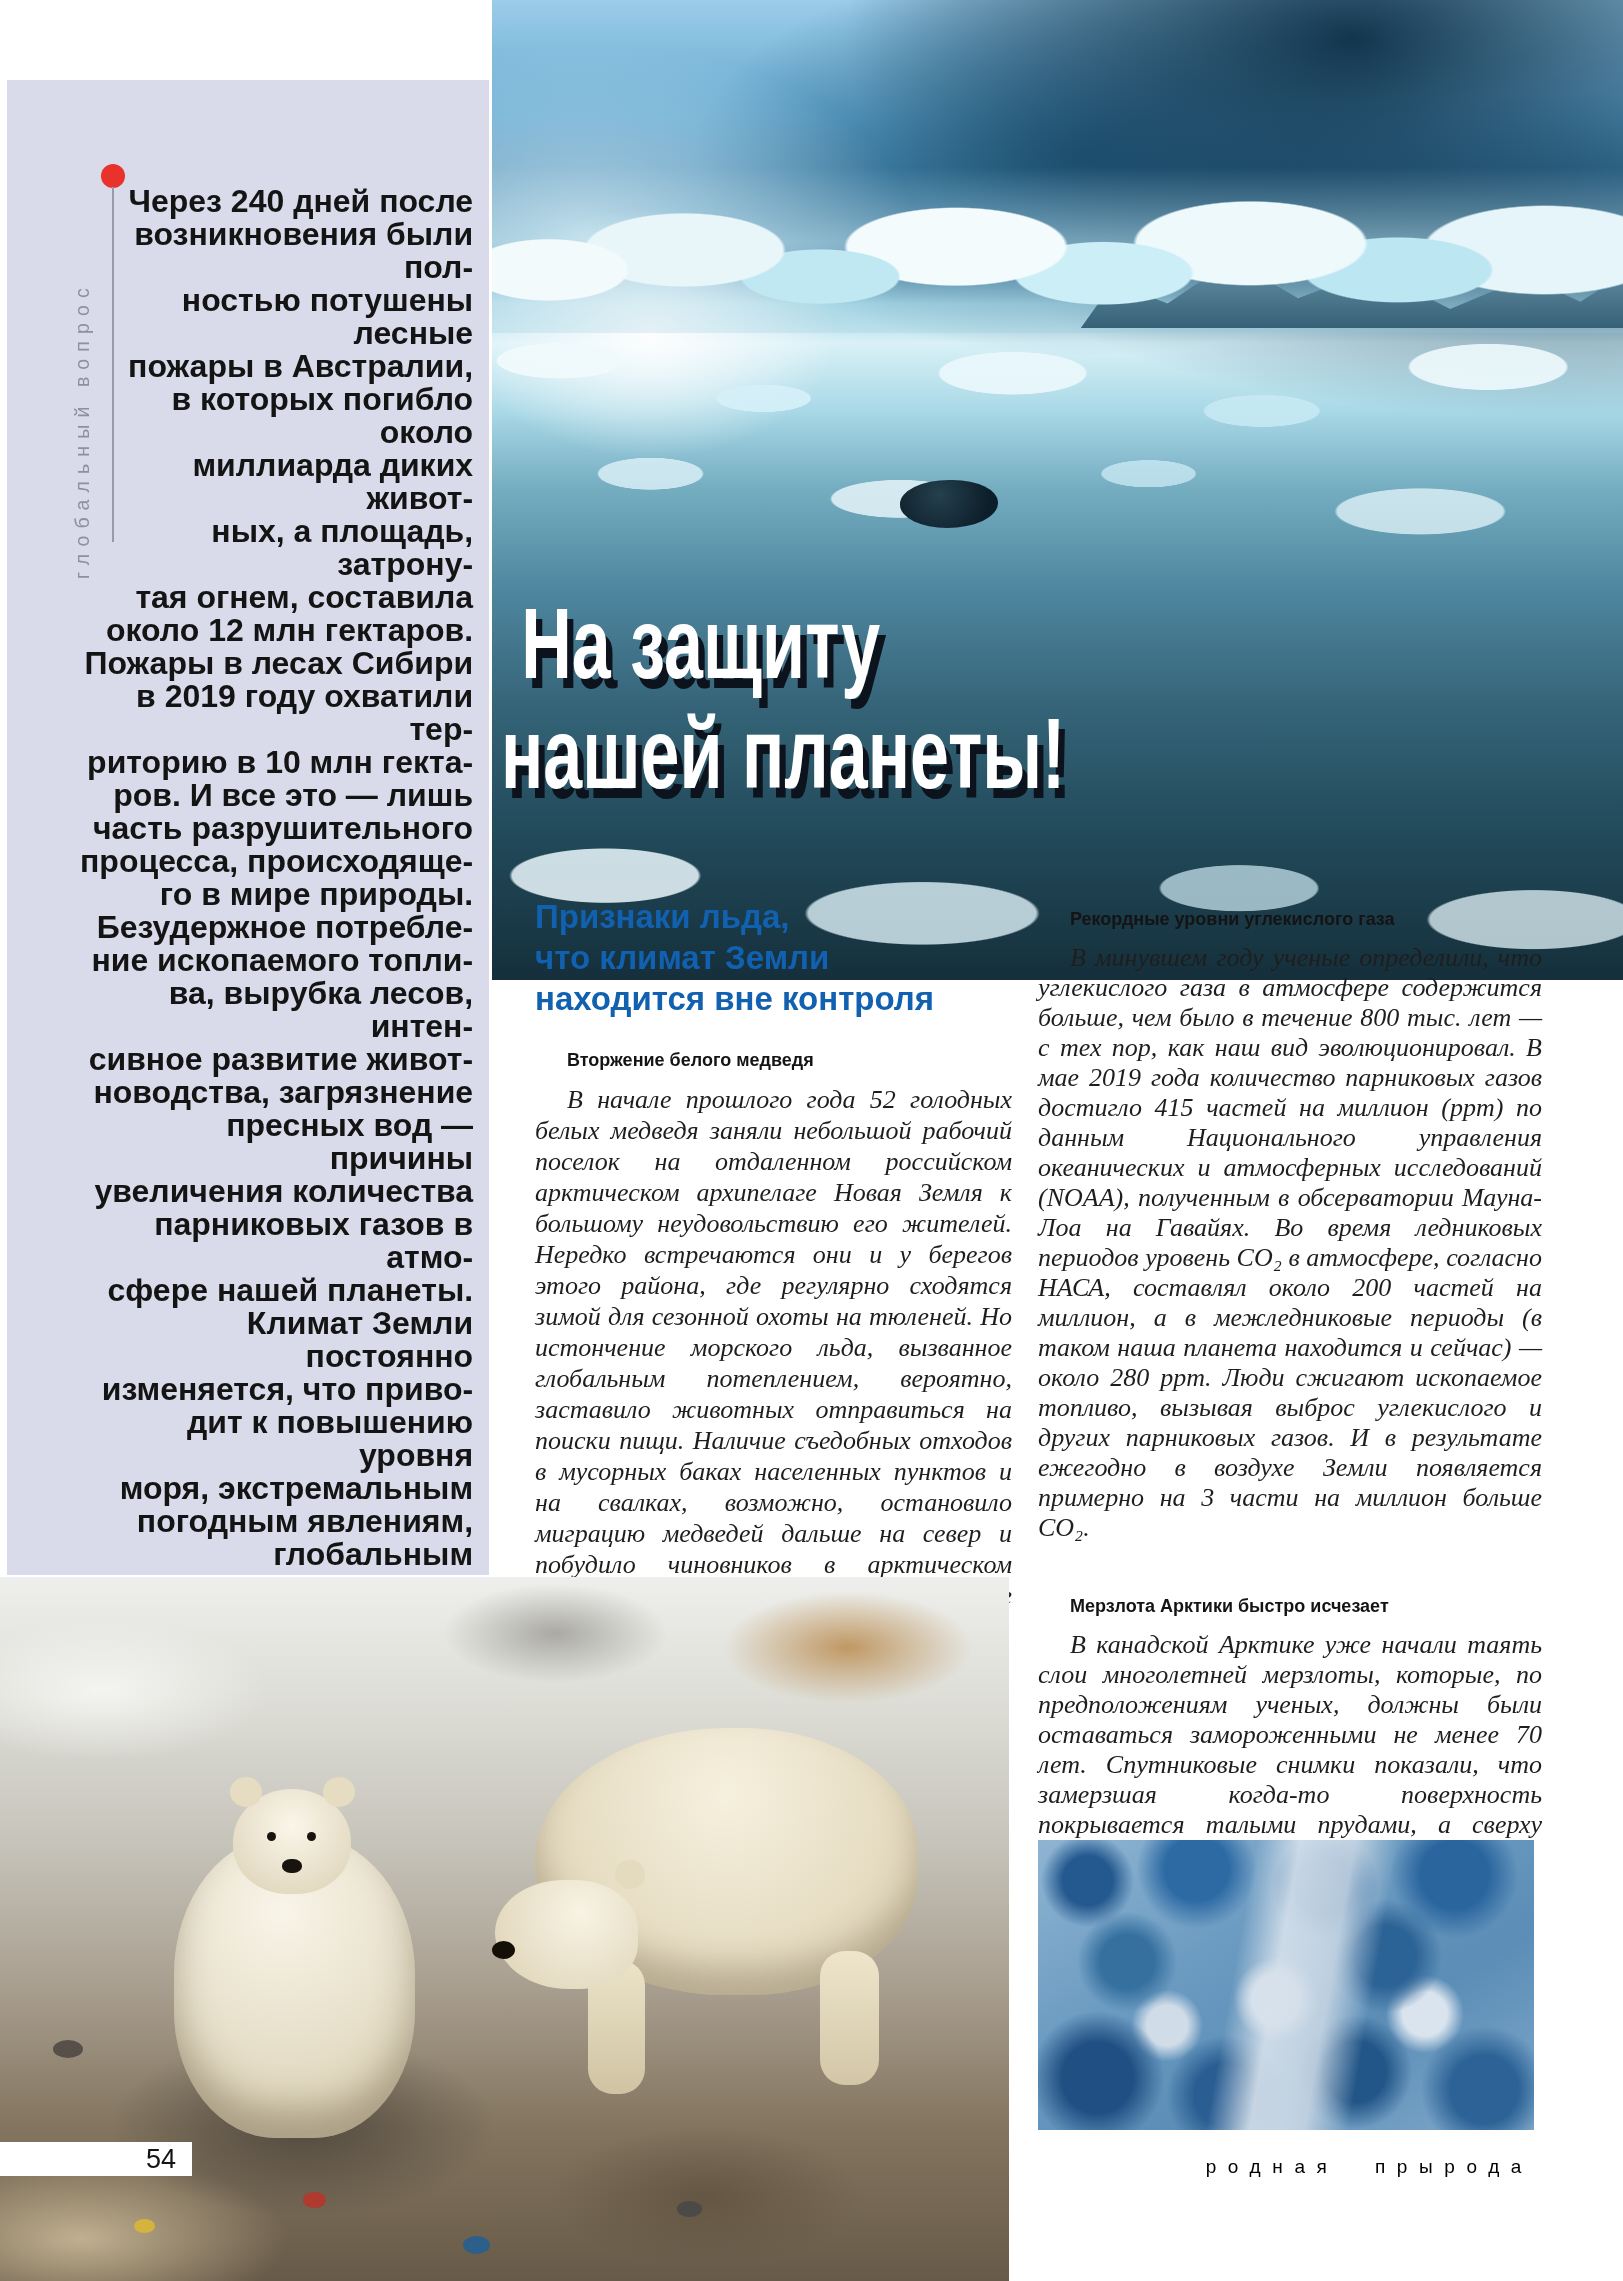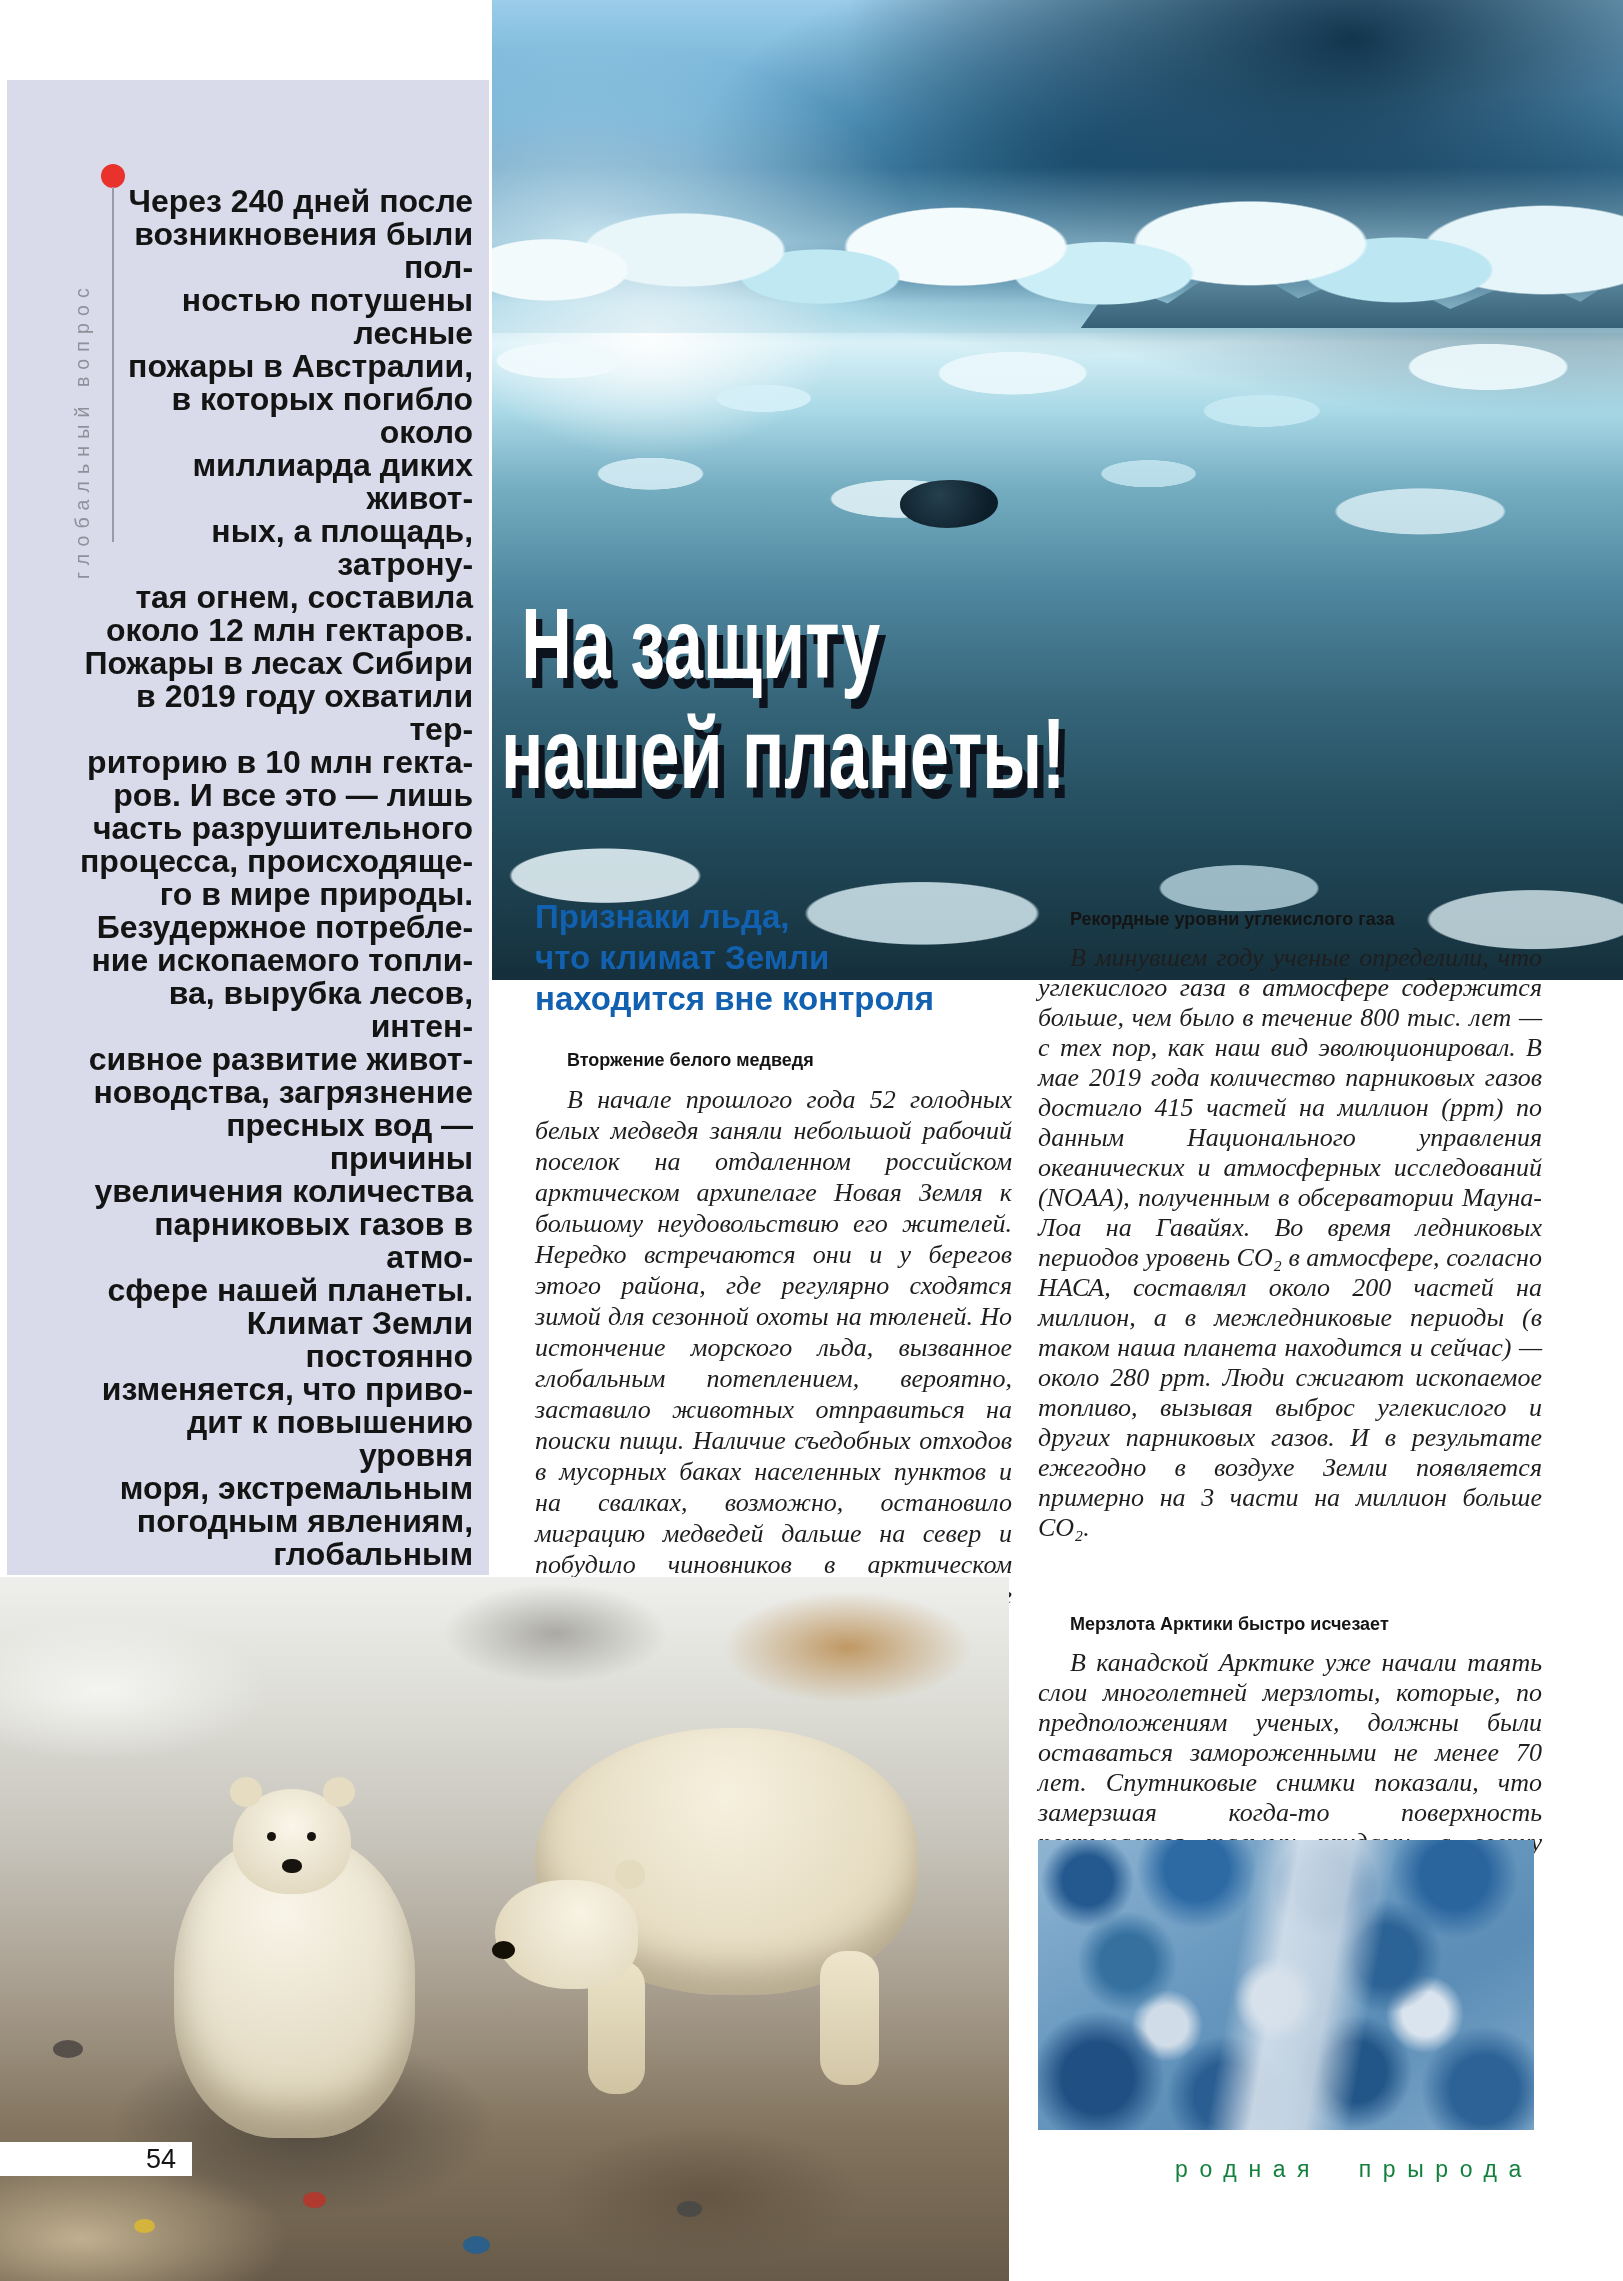--- a/index.html
+++ b/index.html
@@ -66,21 +66,21 @@
       text-shadow:9px 9.8px 0 #0c131d;}
   .hero-title .l1{margin-left:29px;}
 
   
   .col{position:absolute;color:#1e1e1e;}
   .col1{left:535px;top:896px;width:477px;}
   .col2{left:1038px;top:902px;width:504px;}
   h2.blue{margin:0;font-size:33px;line-height:41px;font-weight:700;color:#1161b0;white-space:pre-line;}
   h3.sub{margin:0;font-size:18px;line-height:34px;font-weight:700;color:#141414;text-indent:32px;}
   .col1 h3.sub{margin-top:24px;}
-  .col2 h3.sub2{margin-top:64px;}
+  .col2 h3.sub2{margin-top:46px;}
   p.body{margin:7.1px 0 0 0;font-family:"Liberation Serif",serif;font-size:26px;line-height:31px;
          text-align:justify;text-indent:32px;hyphens:auto;font-style:italic;}
   .col2 p.body{line-height:30px;}
 
   
   .bears{position:absolute;left:0;top:1577px;width:1009px;height:704px;overflow:hidden;
     background:
       radial-gradient(ellipse 178px 80px at 84% 10%, rgba(185,139,78,.85), rgba(185,139,78,0) 70%),
       radial-gradient(ellipse 232px 98px at 10% 16%, rgba(246,247,244,.9), rgba(246,247,244,0) 72%),
       radial-gradient(ellipse 160px 71px at 55% 8%, rgba(120,118,112,.55), rgba(120,118,112,0) 70%),
@@ -128,21 +128,21 @@
       radial-gradient(circle 89px at 12% 82%, #204f83 40%, rgba(32,79,131,0) 75%),
       radial-gradient(circle 80px at 38% 88%, #2a5e92 40%, rgba(42,94,146,0) 75%),
       radial-gradient(circle 76px at 64% 80%, #235688 40%, rgba(35,86,136,0) 75%),
       radial-gradient(circle 85px at 90% 86%, #2c6296 40%, rgba(44,98,150,0) 75%),
       radial-gradient(circle 53px at 48% 55%, #d7e1eb 45%, rgba(215,225,235,0) 80%),
       radial-gradient(circle 45px at 26% 64%, #d0dce8 45%, rgba(208,220,232,0) 80%),
       radial-gradient(circle 49px at 78% 60%, #dae4ee 45%, rgba(218,228,238,0) 80%),
       linear-gradient(150deg,#8fb4d2 0%,#6d9cc2 35%,#5b8db6 65%,#7fa8ca 100%);}
 
   
-  .footer{position:absolute;top:2156px;right:91px;font-size:23px;color:#15803d;
+  .footer{position:absolute;top:2156px;right:91px;font-size:19px;color:#000000;
           letter-spacing:11.6px;word-spacing:19.6px;}
 </style>
 </head>
 <body>
 
 <div class="page">
 
   <div class="hero">
     <div class="mountains"></div>
     <div class="iceband"></div>

